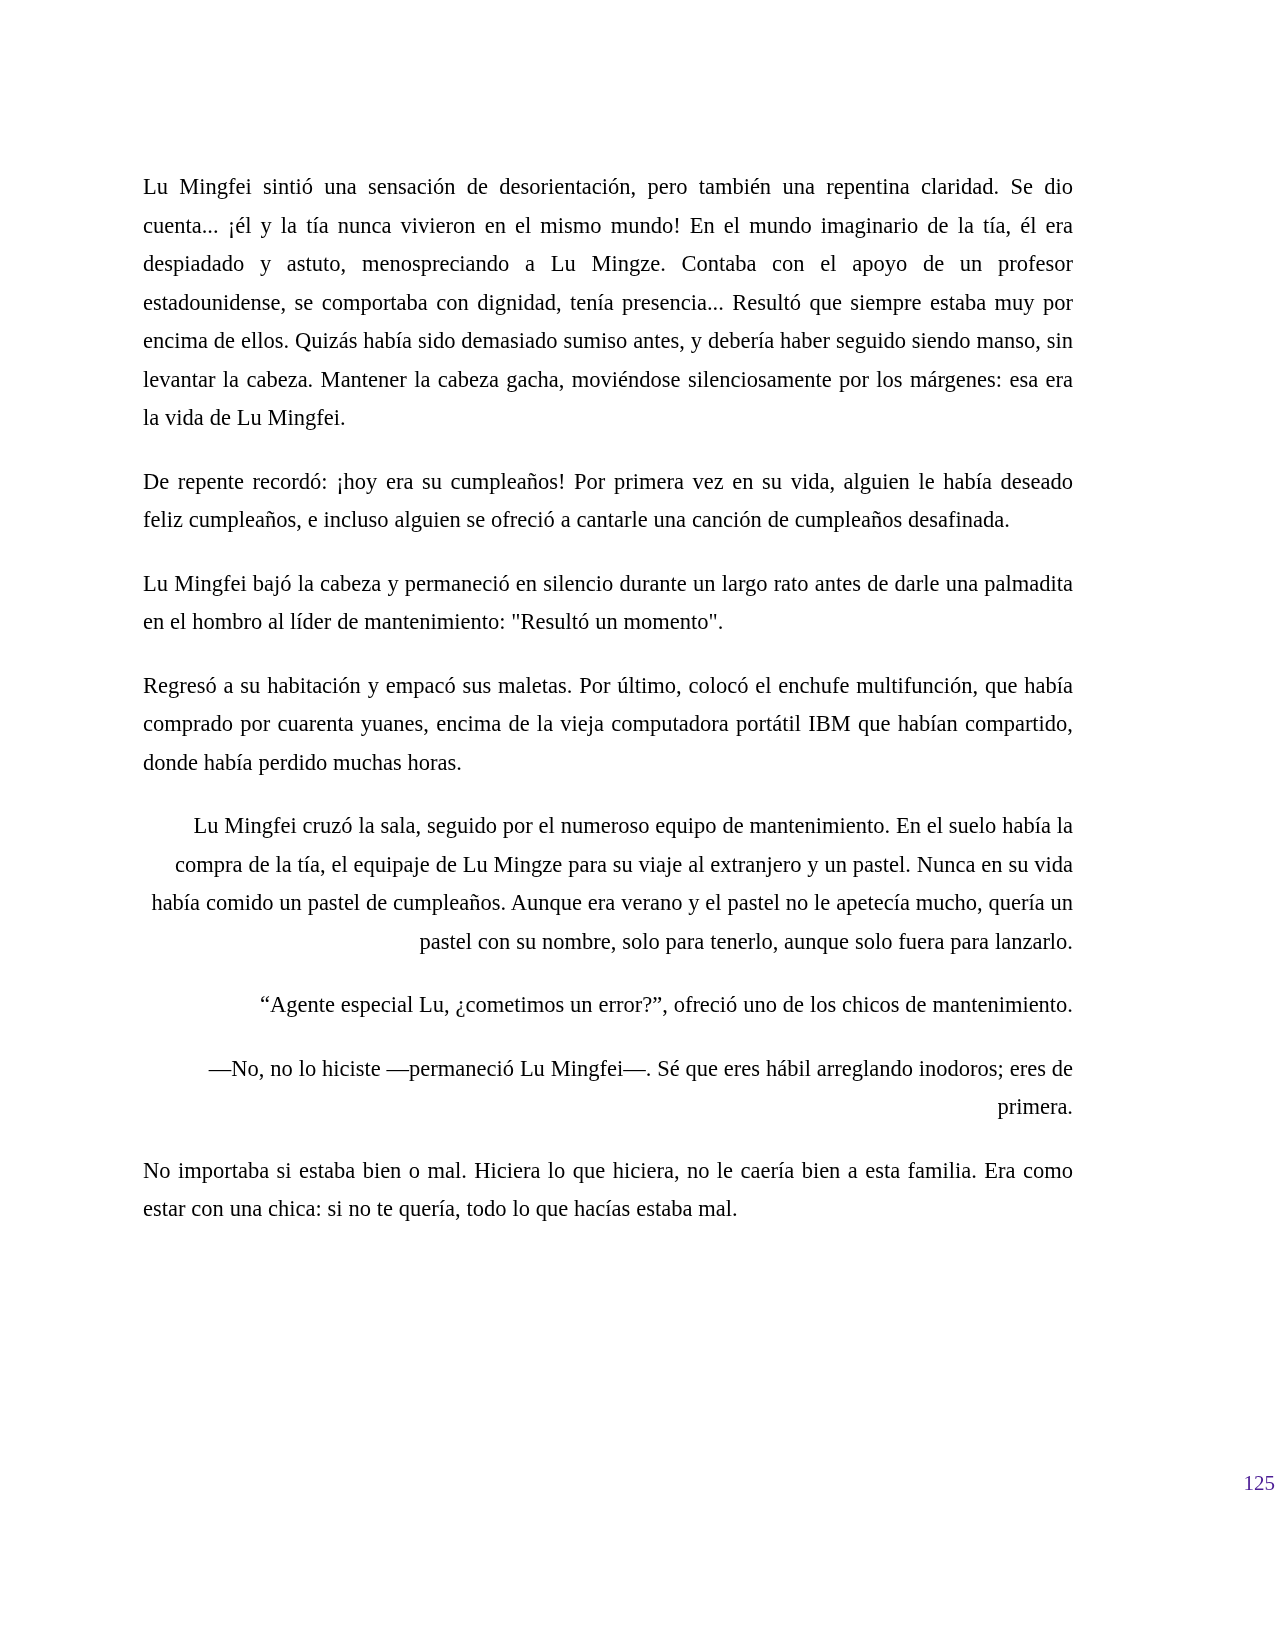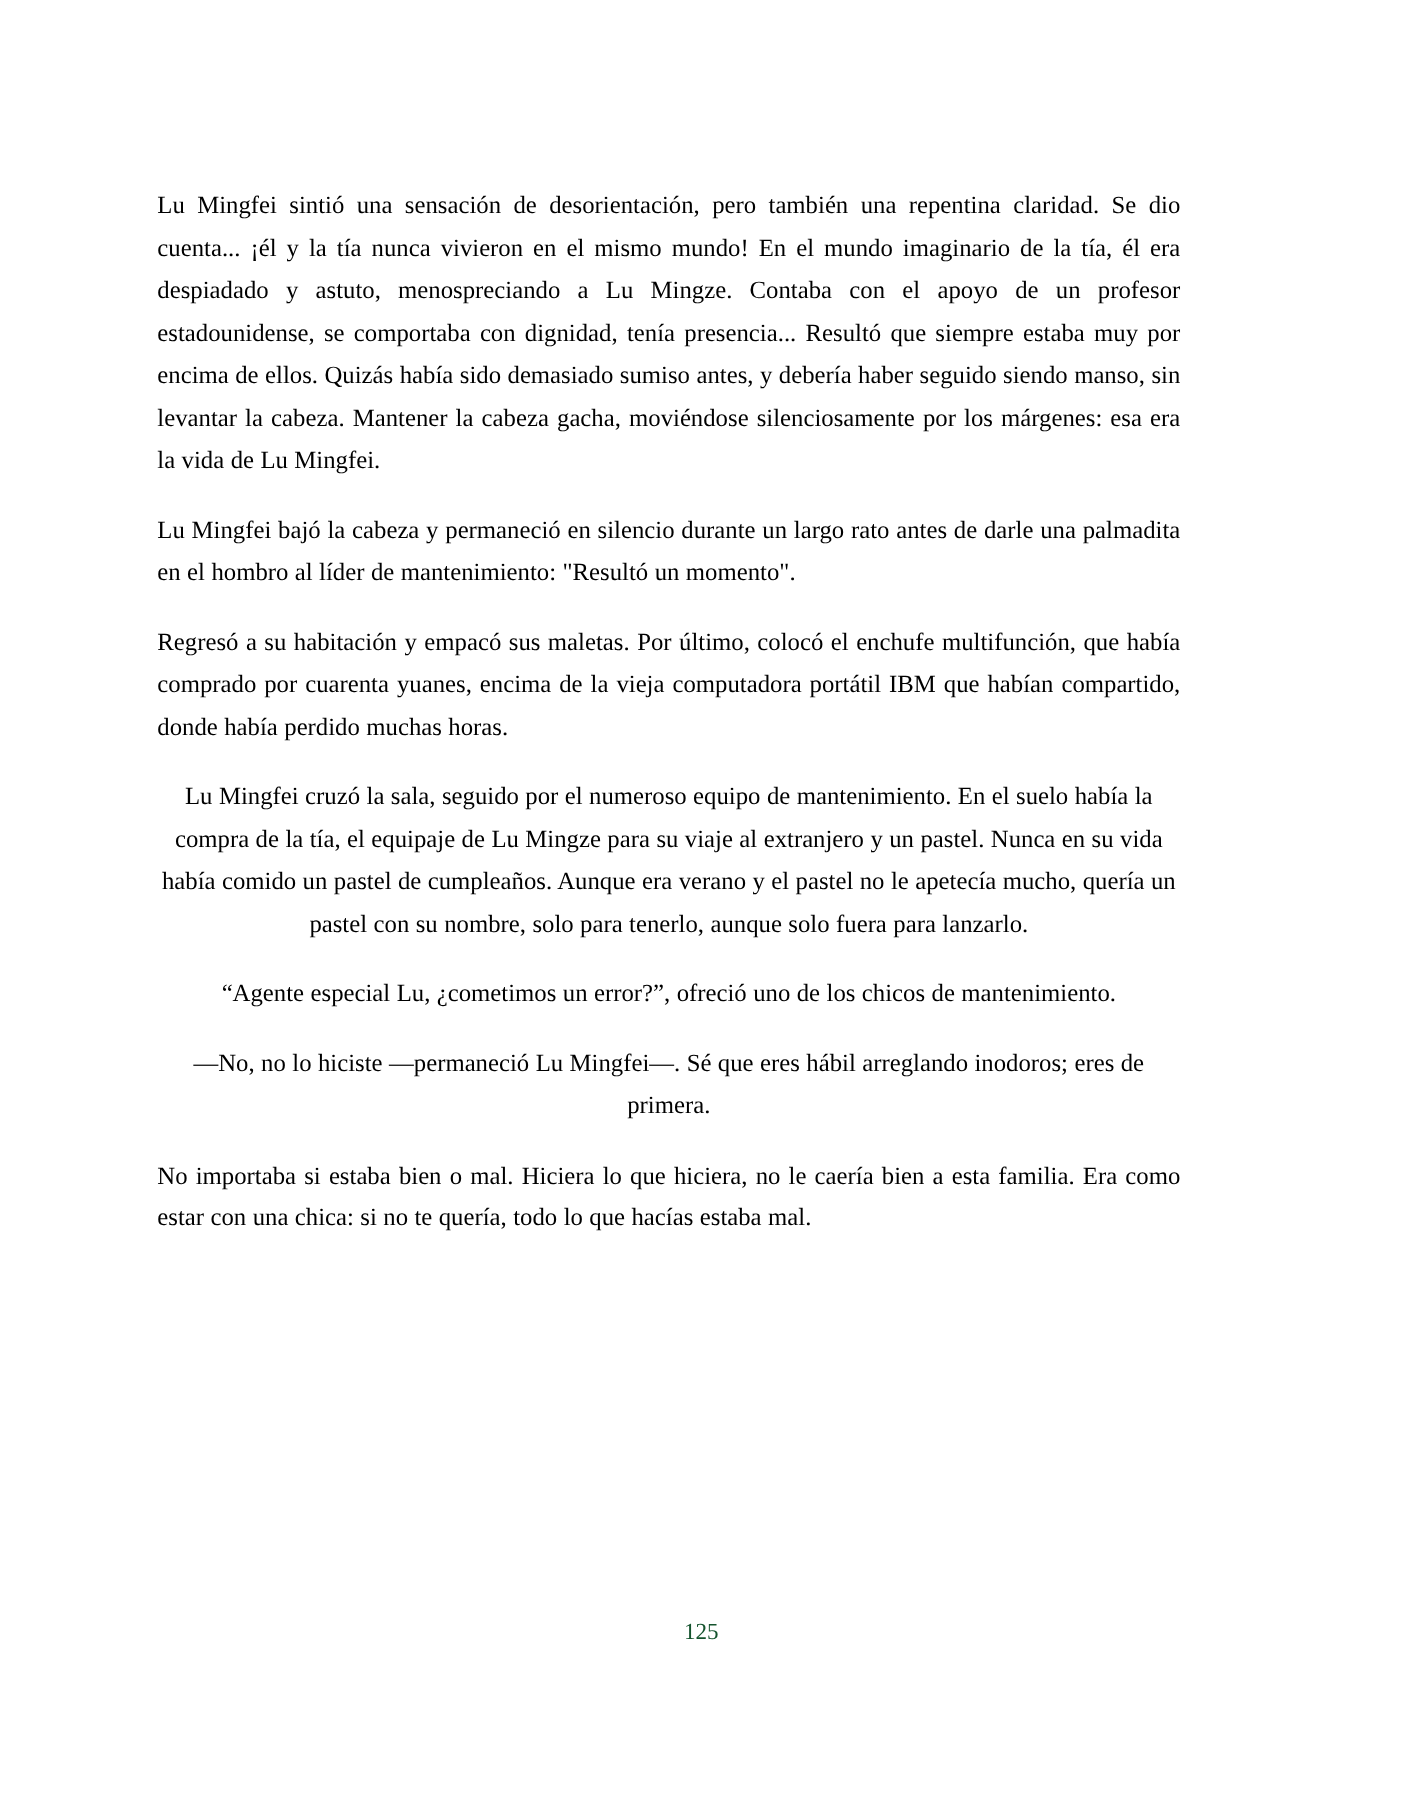--- a/index.html
+++ b/index.html
@@ -34,43 +34,44 @@
     text-align: justify;
     text-justify: inter-word;
     -webkit-hyphens: none;
     hyphens: none;
     word-spacing: 0.01em;
   }
   .para:last-of-type {
     margin-bottom: 16px;
   }
   .para.no-justify {
-    text-align: center;
+    text-align: right;
   }
   .folio {
     position: absolute;
     left: 0;
     right: 0;
     top: 1470px;
-    text-align: center;
+    text-align: right;
     font-size: 21px;
     line-height: 26px;
     font-family: "Liberation Serif", "DejaVu Serif", serif;
-    color: #14532d;
+    color: #4c1d95;
   }
 </style>
 </head>
 <body>
 
 <div class="page">
 
   <div class="content">
 
     <p class="para">Lu Mingfei sintió una sensación de desorientación, pero también una repentina claridad. Se dio cuenta... ¡él y la tía nunca vivieron en el mismo mundo! En el mundo imaginario de la tía, él era despiadado y astuto, menospreciando a Lu Mingze. Contaba con el apoyo de un profesor estadounidense, se comportaba con dignidad, tenía presencia... Resultó que siempre estaba muy por encima de ellos. Quizás había sido demasiado sumiso antes, y debería haber seguido siendo manso, sin levantar la cabeza. Mantener la cabeza gacha, moviéndose silenciosamente por los márgenes: esa era la vida de Lu Mingfei.</p>
 
+    <p class="para">De repente recordó: ¡hoy era su cumpleaños! Por primera vez en su vida, alguien le había deseado feliz cumpleaños, e incluso alguien se ofreció a cantarle una canción de cumpleaños desafinada.</p>
 
 
 
     <p class="para">Lu Mingfei bajó la cabeza y permaneció en silencio durante un largo rato antes de darle una palmadita en el hombro al líder de mantenimiento: "Resultó un momento".</p>
 
     <p class="para">Regresó a su habitación y empacó sus maletas. Por último, colocó el enchufe multifunción, que había comprado por cuarenta yuanes, encima de la vieja computadora portátil IBM que habían compartido, donde había perdido muchas horas.</p>
 
     <p class="para no-justify">Lu Mingfei cruzó la sala, seguido por el numeroso equipo de mantenimiento. En el suelo había la compra de la tía, el equipaje de Lu Mingze para su viaje al extranjero y un pastel. Nunca en su vida había comido un pastel de cumpleaños. Aunque era verano y el pastel no le apetecía mucho, quería un pastel con su nombre, solo para tenerlo, aunque solo fuera para lanzarlo.</p>
 
     <p class="para no-justify">“Agente especial Lu, ¿cometimos un error?”, ofreció uno de los chicos de mantenimiento.</p>

